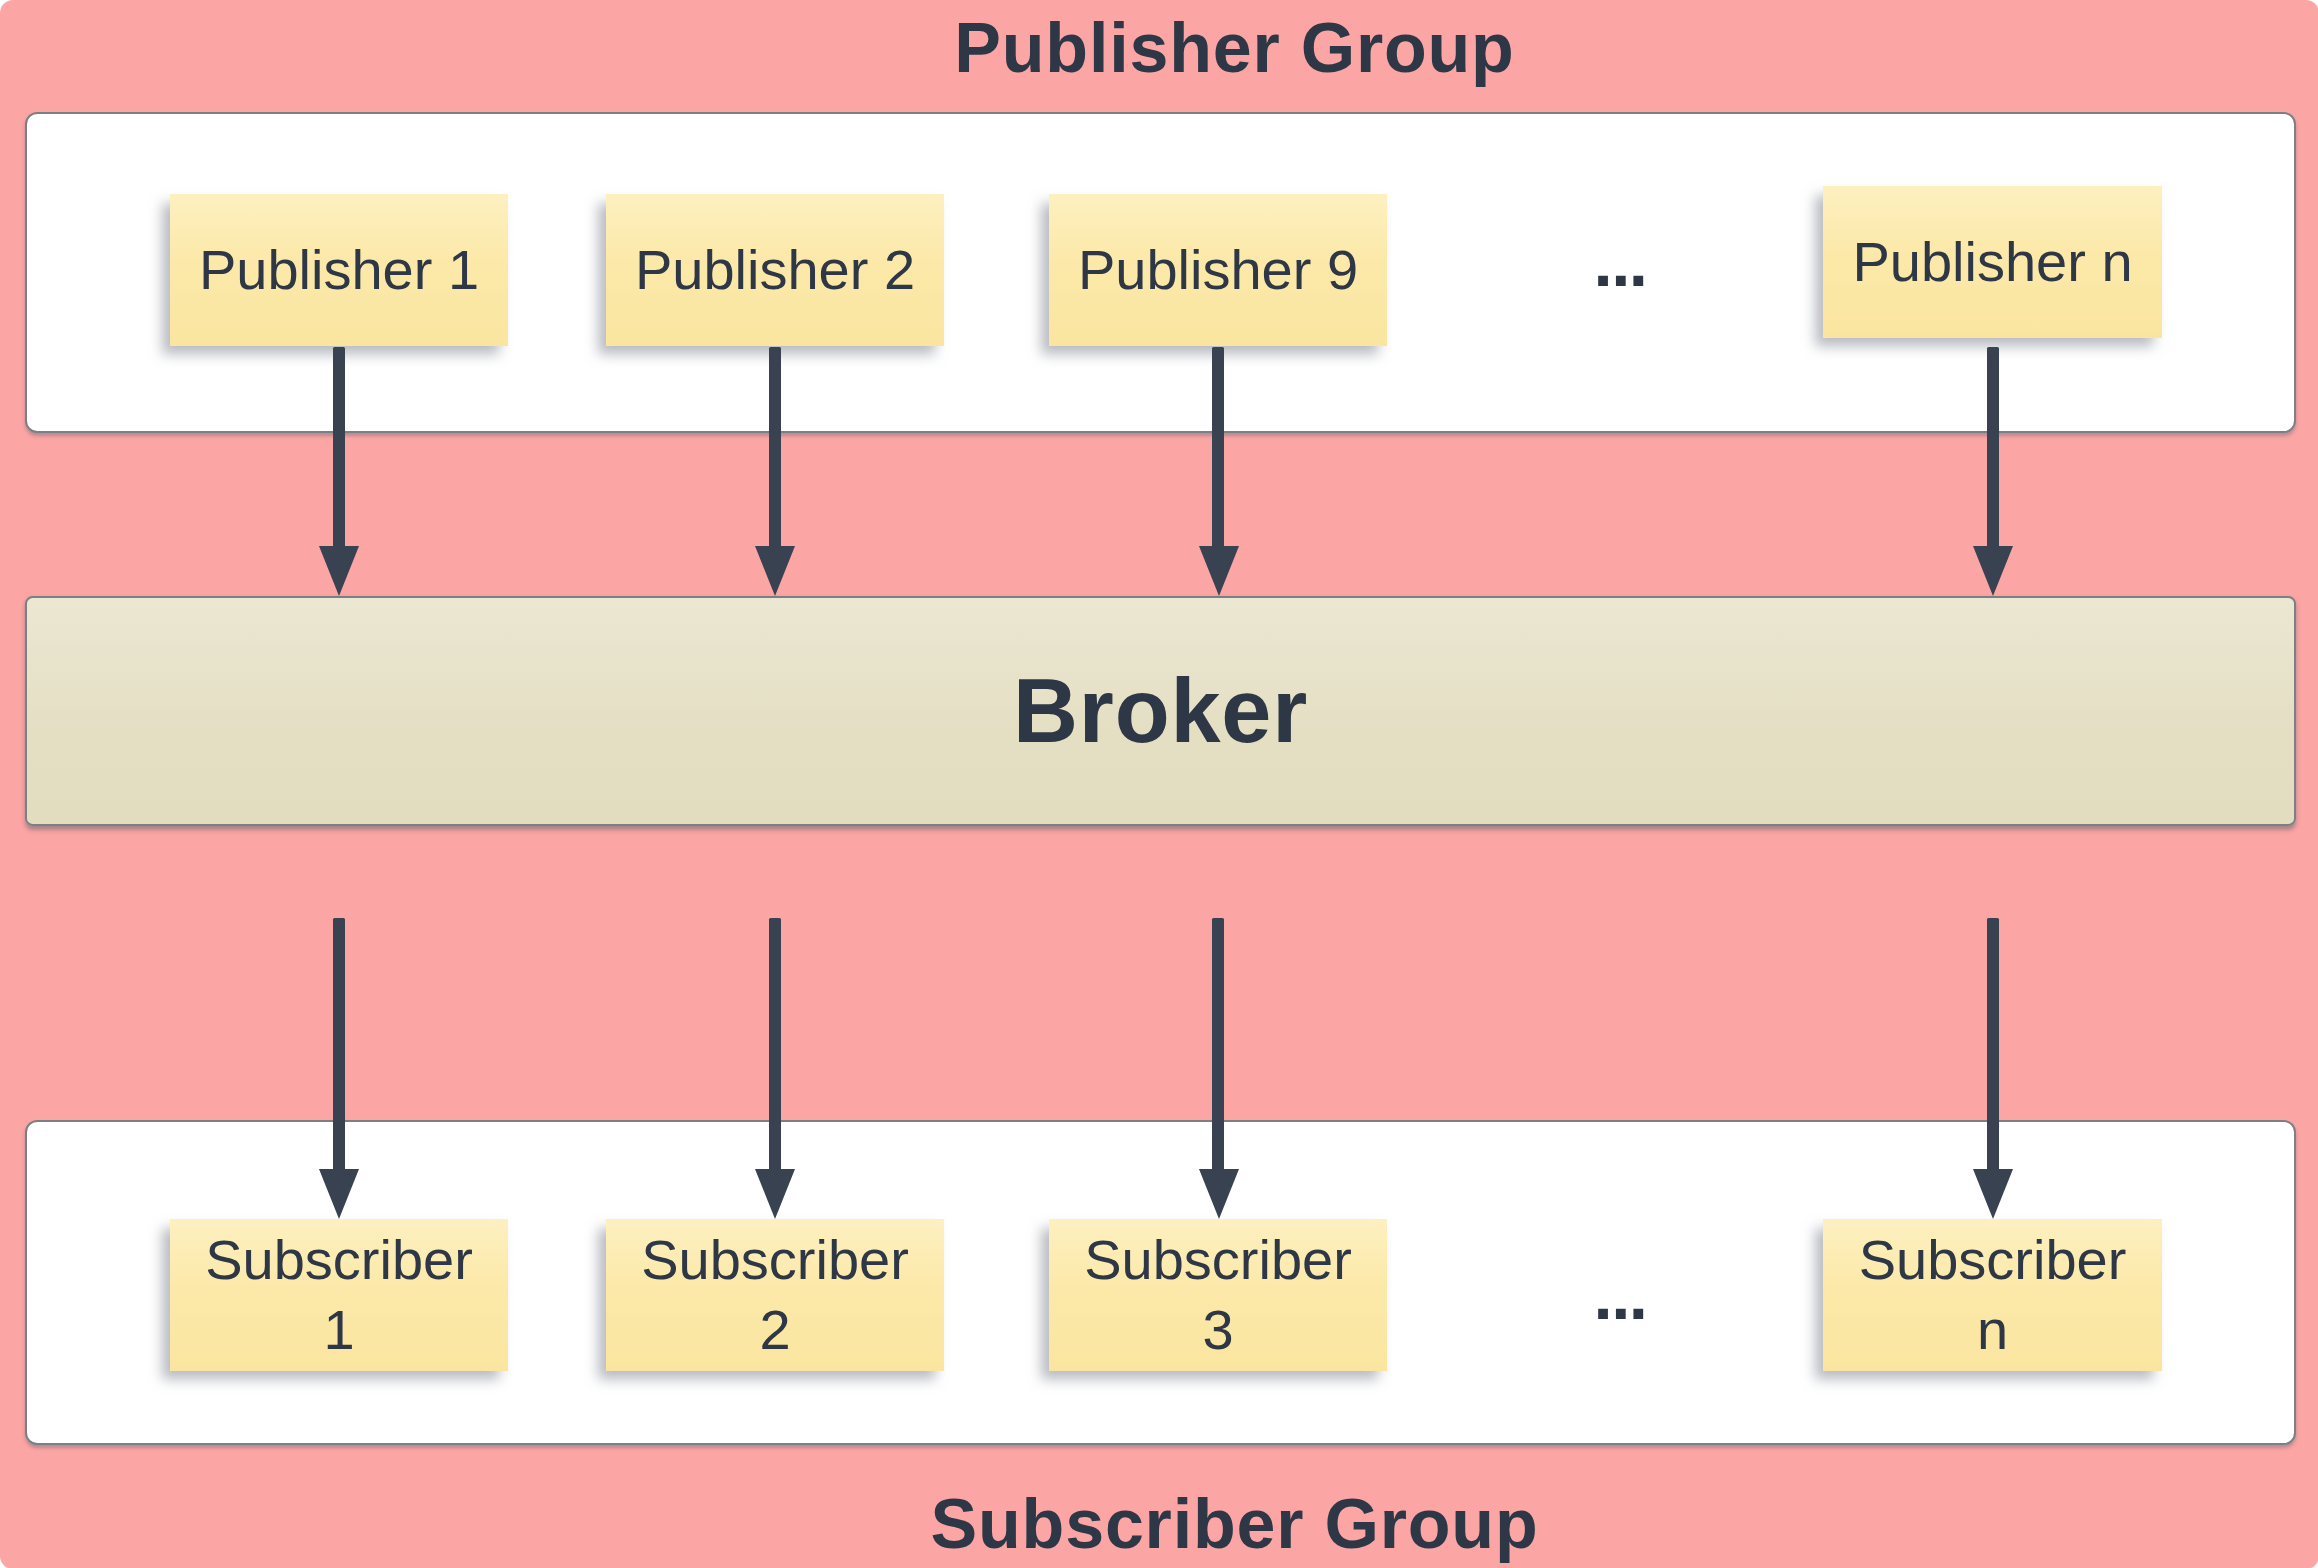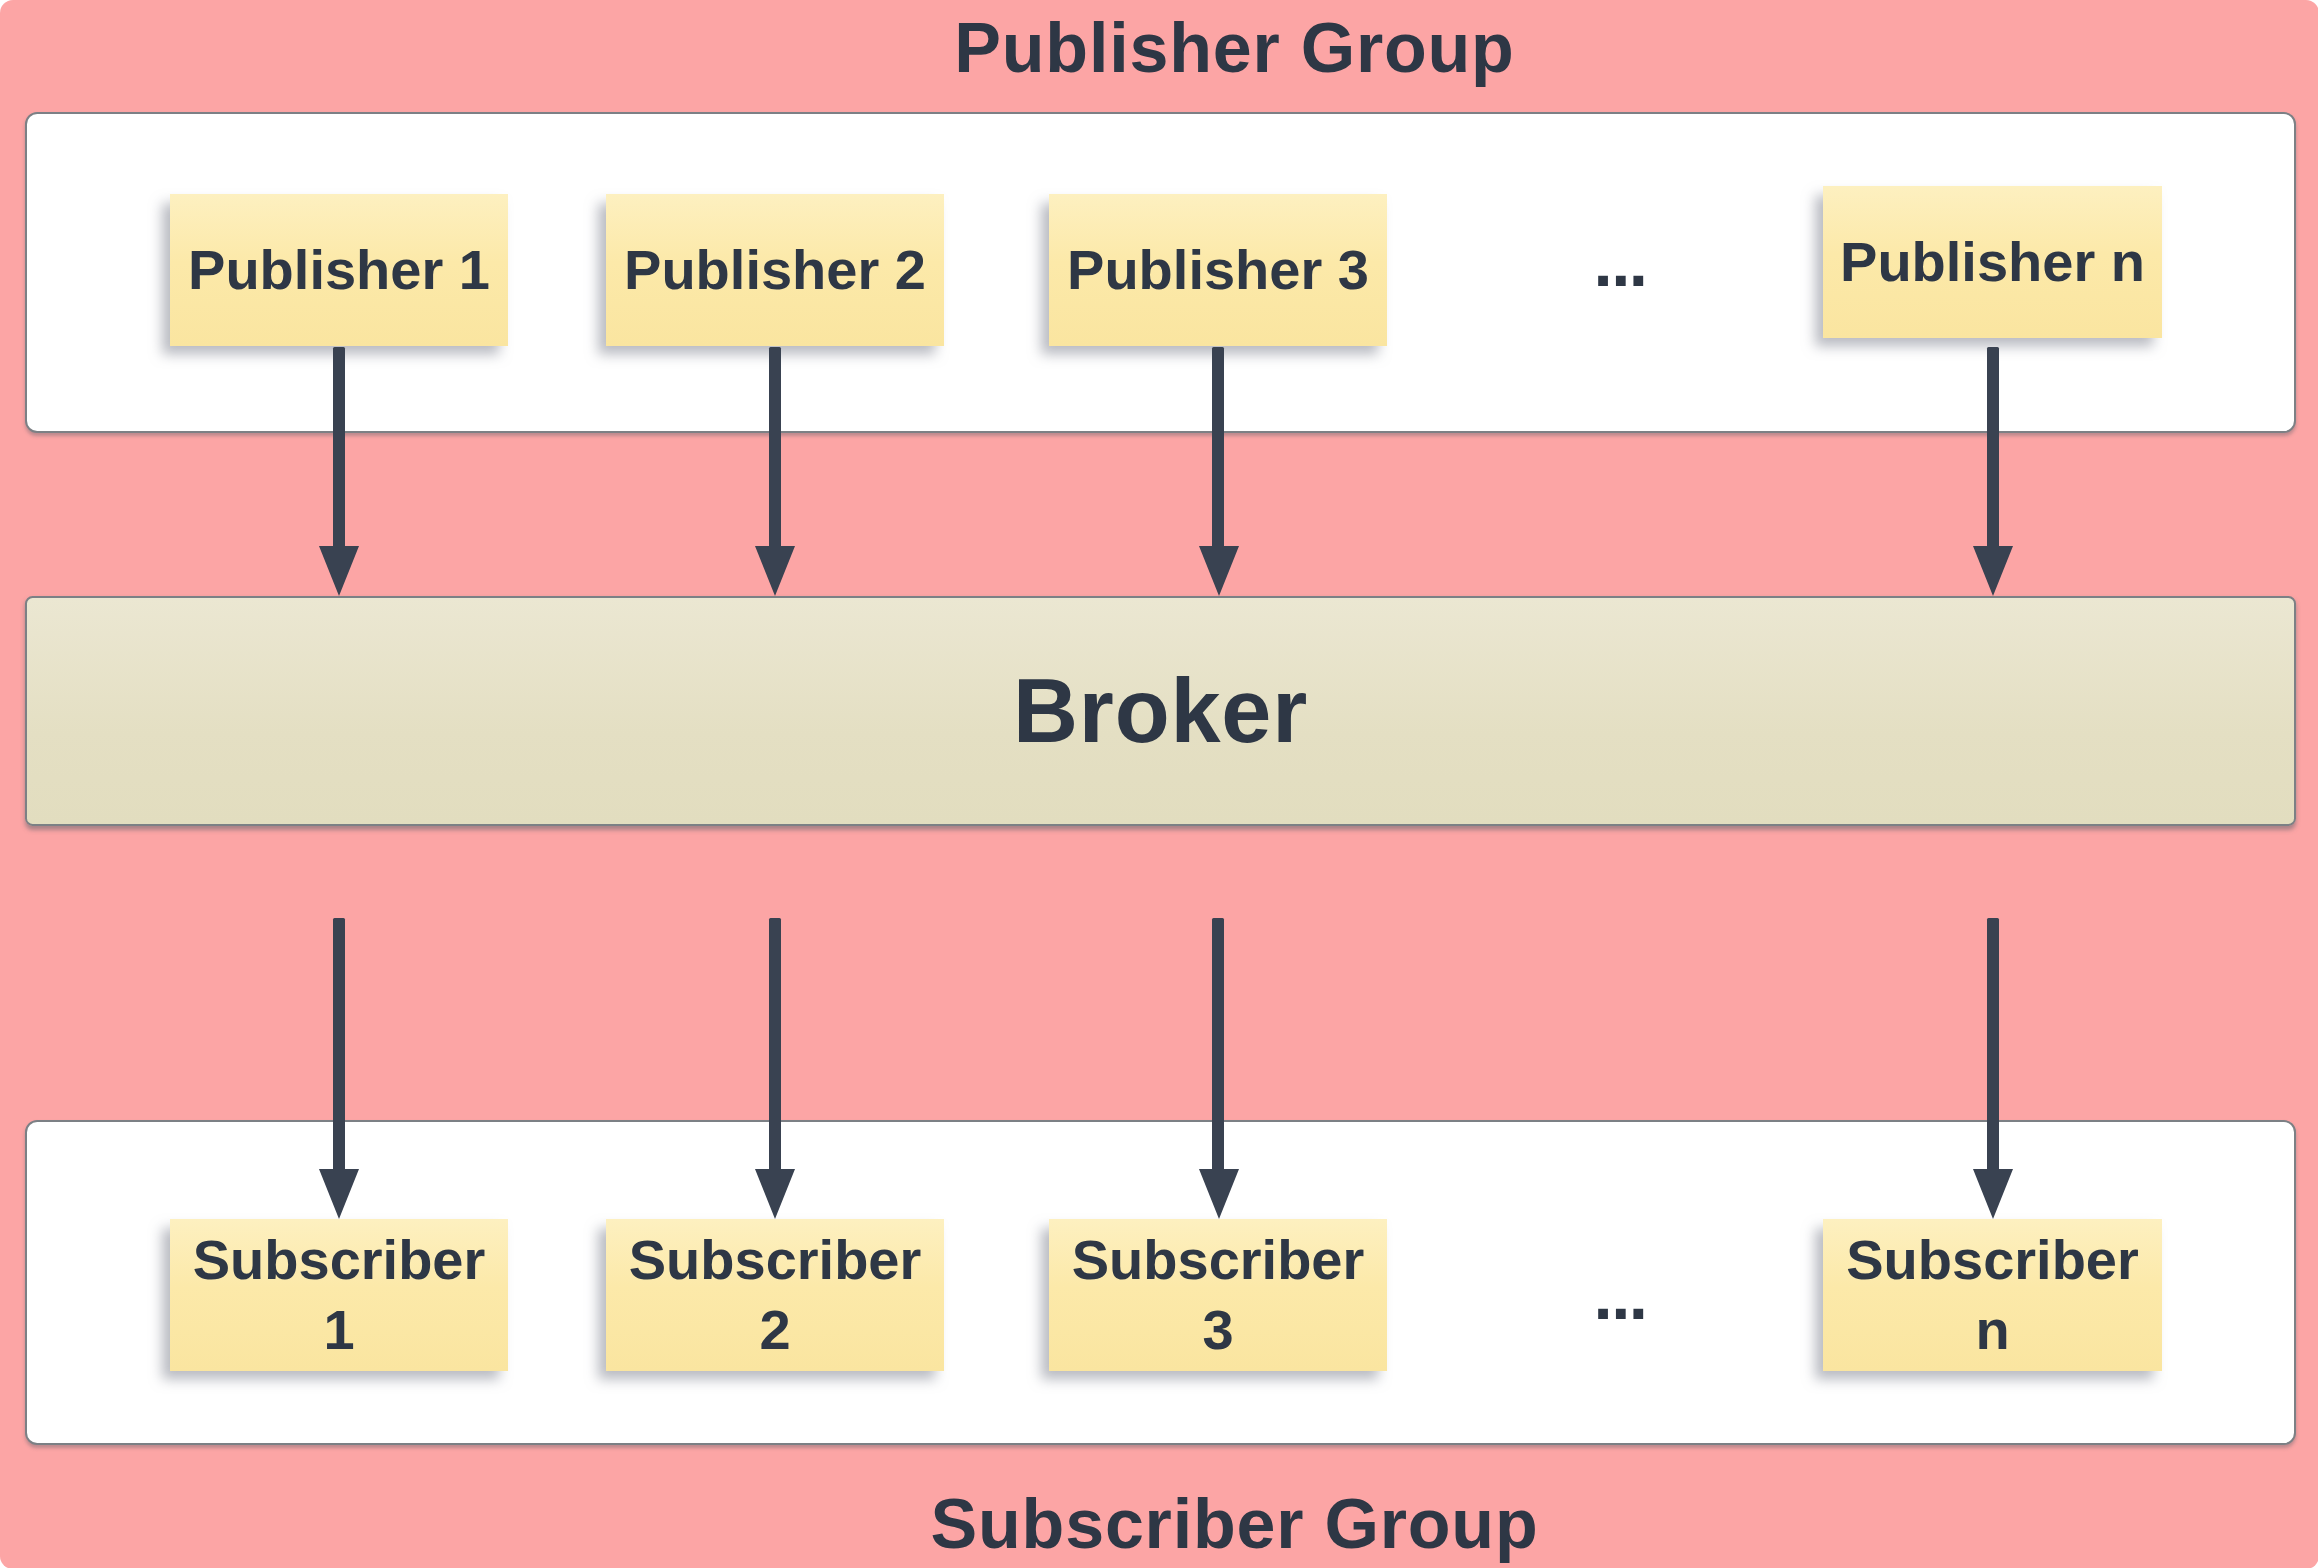--- a/index.html
+++ b/index.html
@@ -15,21 +15,21 @@
     position:absolute;left:25px;width:2271px;box-sizing:border-box;background:#ffffff;
     border:2.3px solid #7c8085;border-radius:12.2px;
     box-shadow:0 3px 3.8px rgba(90,95,105,0.40);
     z-index:1;
   }
   .sticky{
     position:absolute;width:338px;height:152px;box-sizing:border-box;
     background:linear-gradient(180deg,#fdf0c0 0%,#fce9a9 45%,#fae5a0 100%);
     box-shadow:-7.6px 9.1px 12.2px rgba(125,130,142,0.55);
     display:flex;align-items:center;justify-content:center;text-align:center;
-    font-size:56px;font-weight:bold;color:#2e3745;line-height:1.25;
+    font-size:56px;font-weight:normal;color:#2e3745;line-height:1.25;
     z-index:2;
   }
   .broker-box{
     position:absolute;left:25px;top:596px;width:2271px;height:230px;box-sizing:border-box;
     background:linear-gradient(180deg,#ebe7d2 0%,#e4dfc3 60%,#e2ddbf 100%);
     border:2.3px solid #7c8085;border-radius:7.6px;
     box-shadow:0 3.8px 4.6px rgba(90,95,105,0.50);
     display:flex;align-items:center;justify-content:center;
     z-index:2;
   }
@@ -57,21 +57,21 @@
 
   <div class="container-box" style="top:112px;height:321px;"></div>
 
   <div class="sticky" style="left:170px;top:194px;">
     <span>Publisher 1</span>
   </div>
   <div class="sticky" style="left:606px;top:194px;text-align:right;">
     <span>Publisher 2</span>
   </div>
   <div class="sticky" style="left:1049px;top:194px;">
-    <span>Publisher 3</span>
+    <span>Publisher 9</span>
   </div>
   <div class="ellipsis" style="left:1544px;top:194px;transform:translateY(-7.6px);">...</div>
   <div class="sticky" style="left:1823px;top:186px;width:339px;">
     <span>Publisher n</span>
   </div>
 
   <div class="broker-box">
     <span class="broker-label">Broker</span>
   </div>
 

